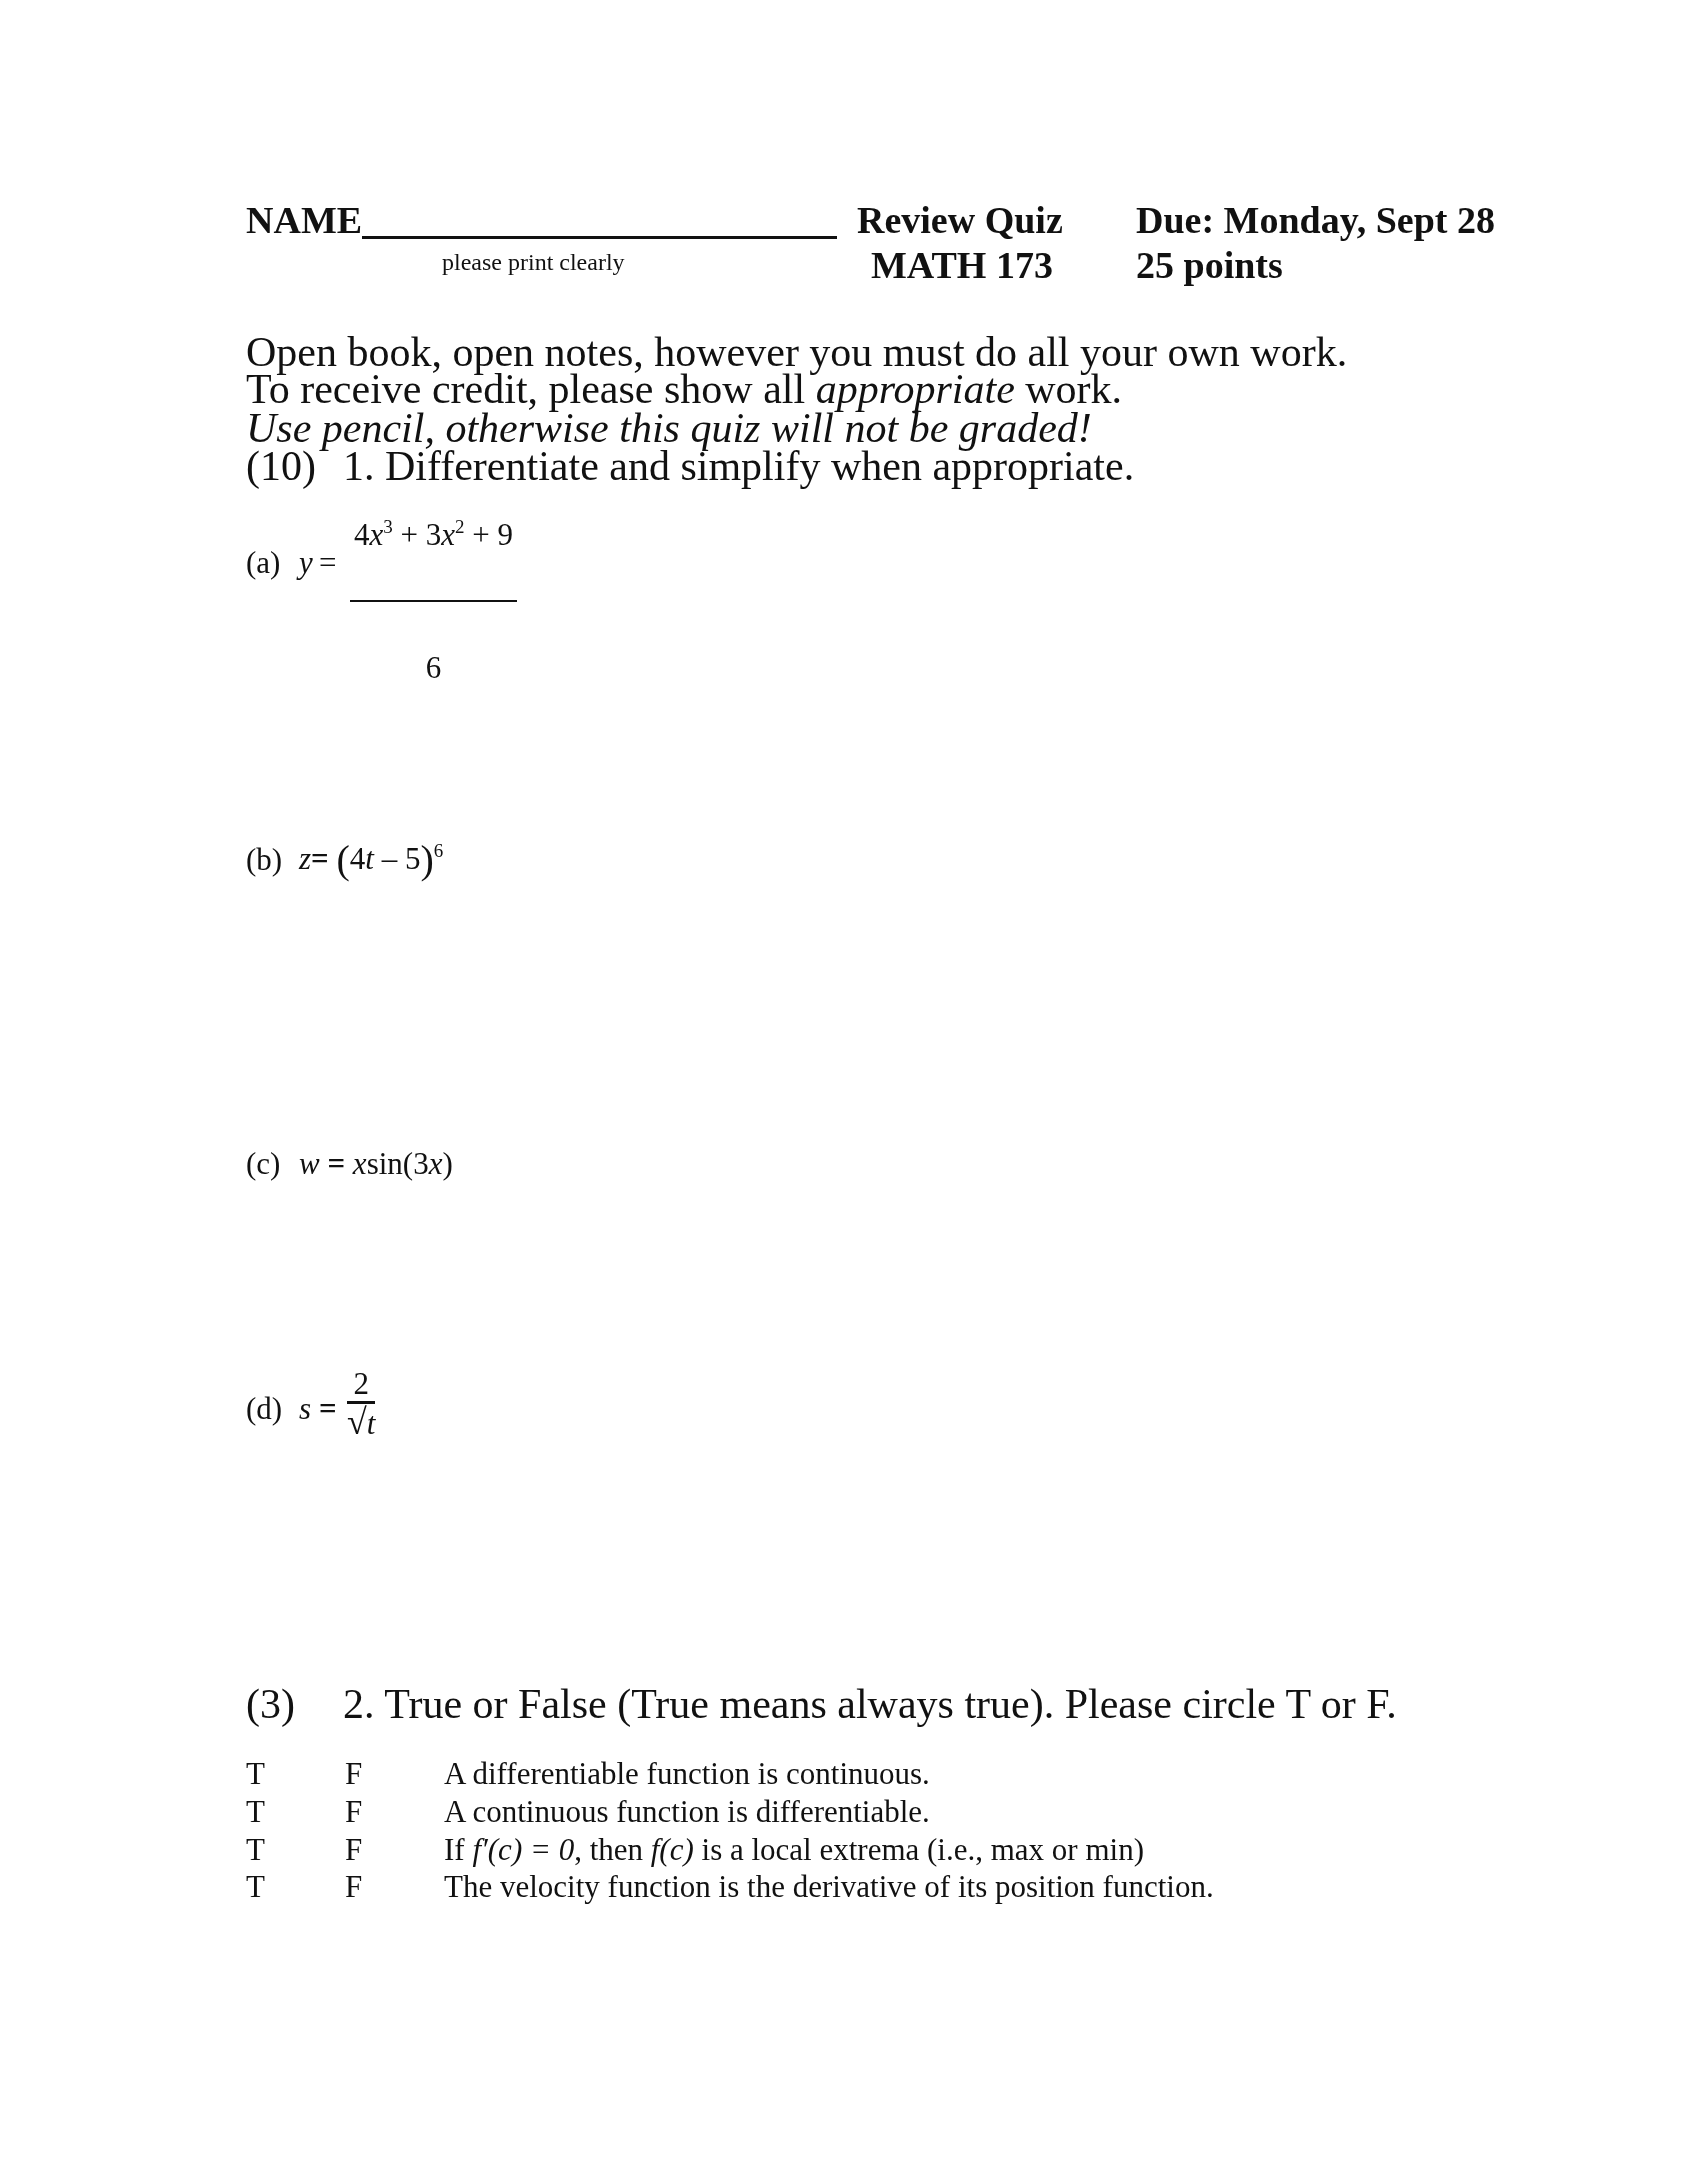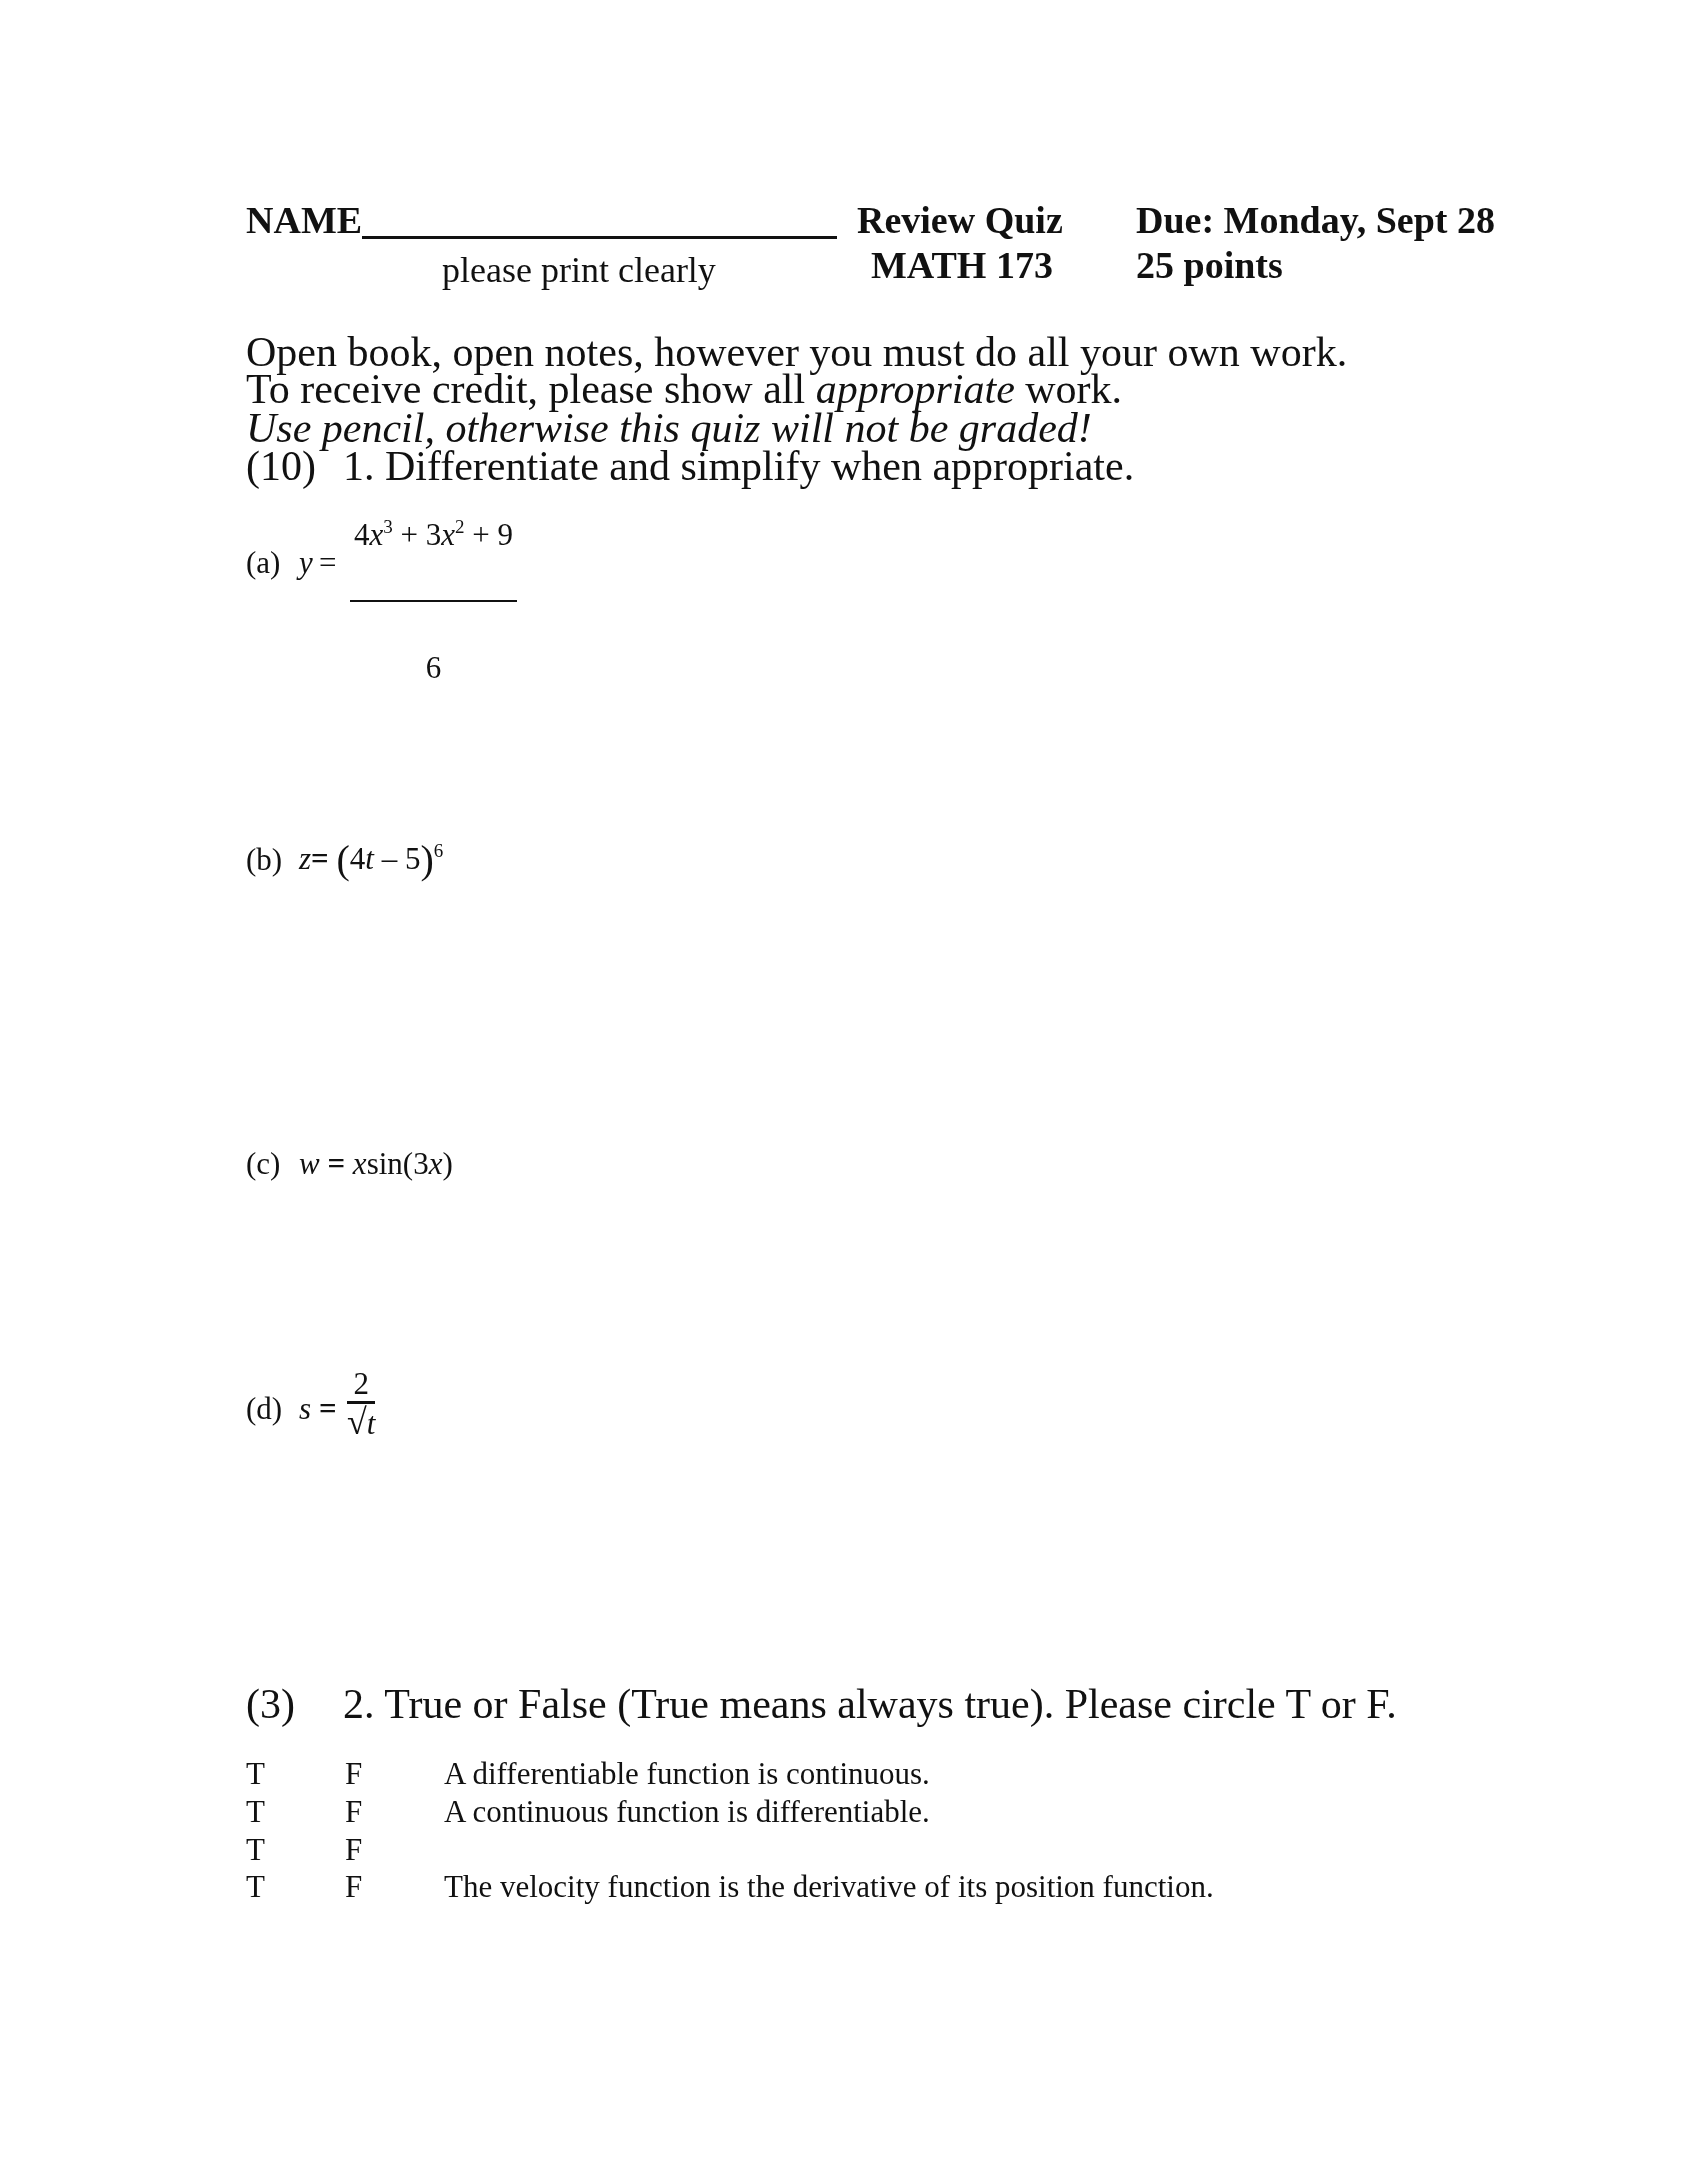--- a/index.html
+++ b/index.html
@@ -8,21 +8,21 @@
       font-family: "Liberation Serif", "DejaVu Serif", serif;
       color: #111111;
     }
     .page { position: relative; width: 1683px; height: 2178px; background: #fff; }
     .abs { position: absolute; white-space: nowrap; }
 
     
     .hdr-bold { font-weight: bold; font-size: 38px; line-height: 1; font-family: Liberation Serif, serif; }
     .name-label { left: 246px; top: 201px; }
     .name-line { position: absolute; left: 362px; top: 236px; width: 475px; height: 3px; background: #111; }
-    .print-hint { left: 442px; top: 249px; font-size: 36px; }
+    .print-hint { left: 442px; top: 249px; font-size: 24px; }
     .quiz-title { left: 857px; top: 201px; }
     .course { left: 871px; top: 246px; }
     .due { left: 1136px; top: 201px; }
     .points { left: 1136px; top: 246px; }
 
     
     .body-text { font-size: 42px; line-height: 1; }
     .instr1 { left: 246px; top: 331px; }
     .instr2 { left: 246px; top: 368px; }
     .instr3 { left: 246px; top: 407px; font-style: italic; }
@@ -106,20 +106,23 @@
     <span class="tf-s">A differentiable function is continuous.</span>
   </div>
   <div class="tf-row" style="top:1796px;">
     <span class="tf-t">T</span>
     <span class="tf-f">F</span>
     <span class="tf-s">A continuous function is differentiable.</span>
   </div>
   <div class="tf-row" style="top:1834px;">
     <span class="tf-t">T</span>
     <span class="tf-f">F</span>
+    <span class="tf-s">
+      <span>If </span><span class="it">f′(c) = 0</span><span>, then </span><span class="it">f(c)</span><span> is a local extrema (i.e., max or min)</span>
+    </span>
   </div>
   <div class="tf-row" style="top:1871px;">
     <span class="tf-t">T</span>
     <span class="tf-f">F</span>
     <span class="tf-s">The velocity function is the derivative of its position function.</span>
   </div>
 
 </div>
 
 

